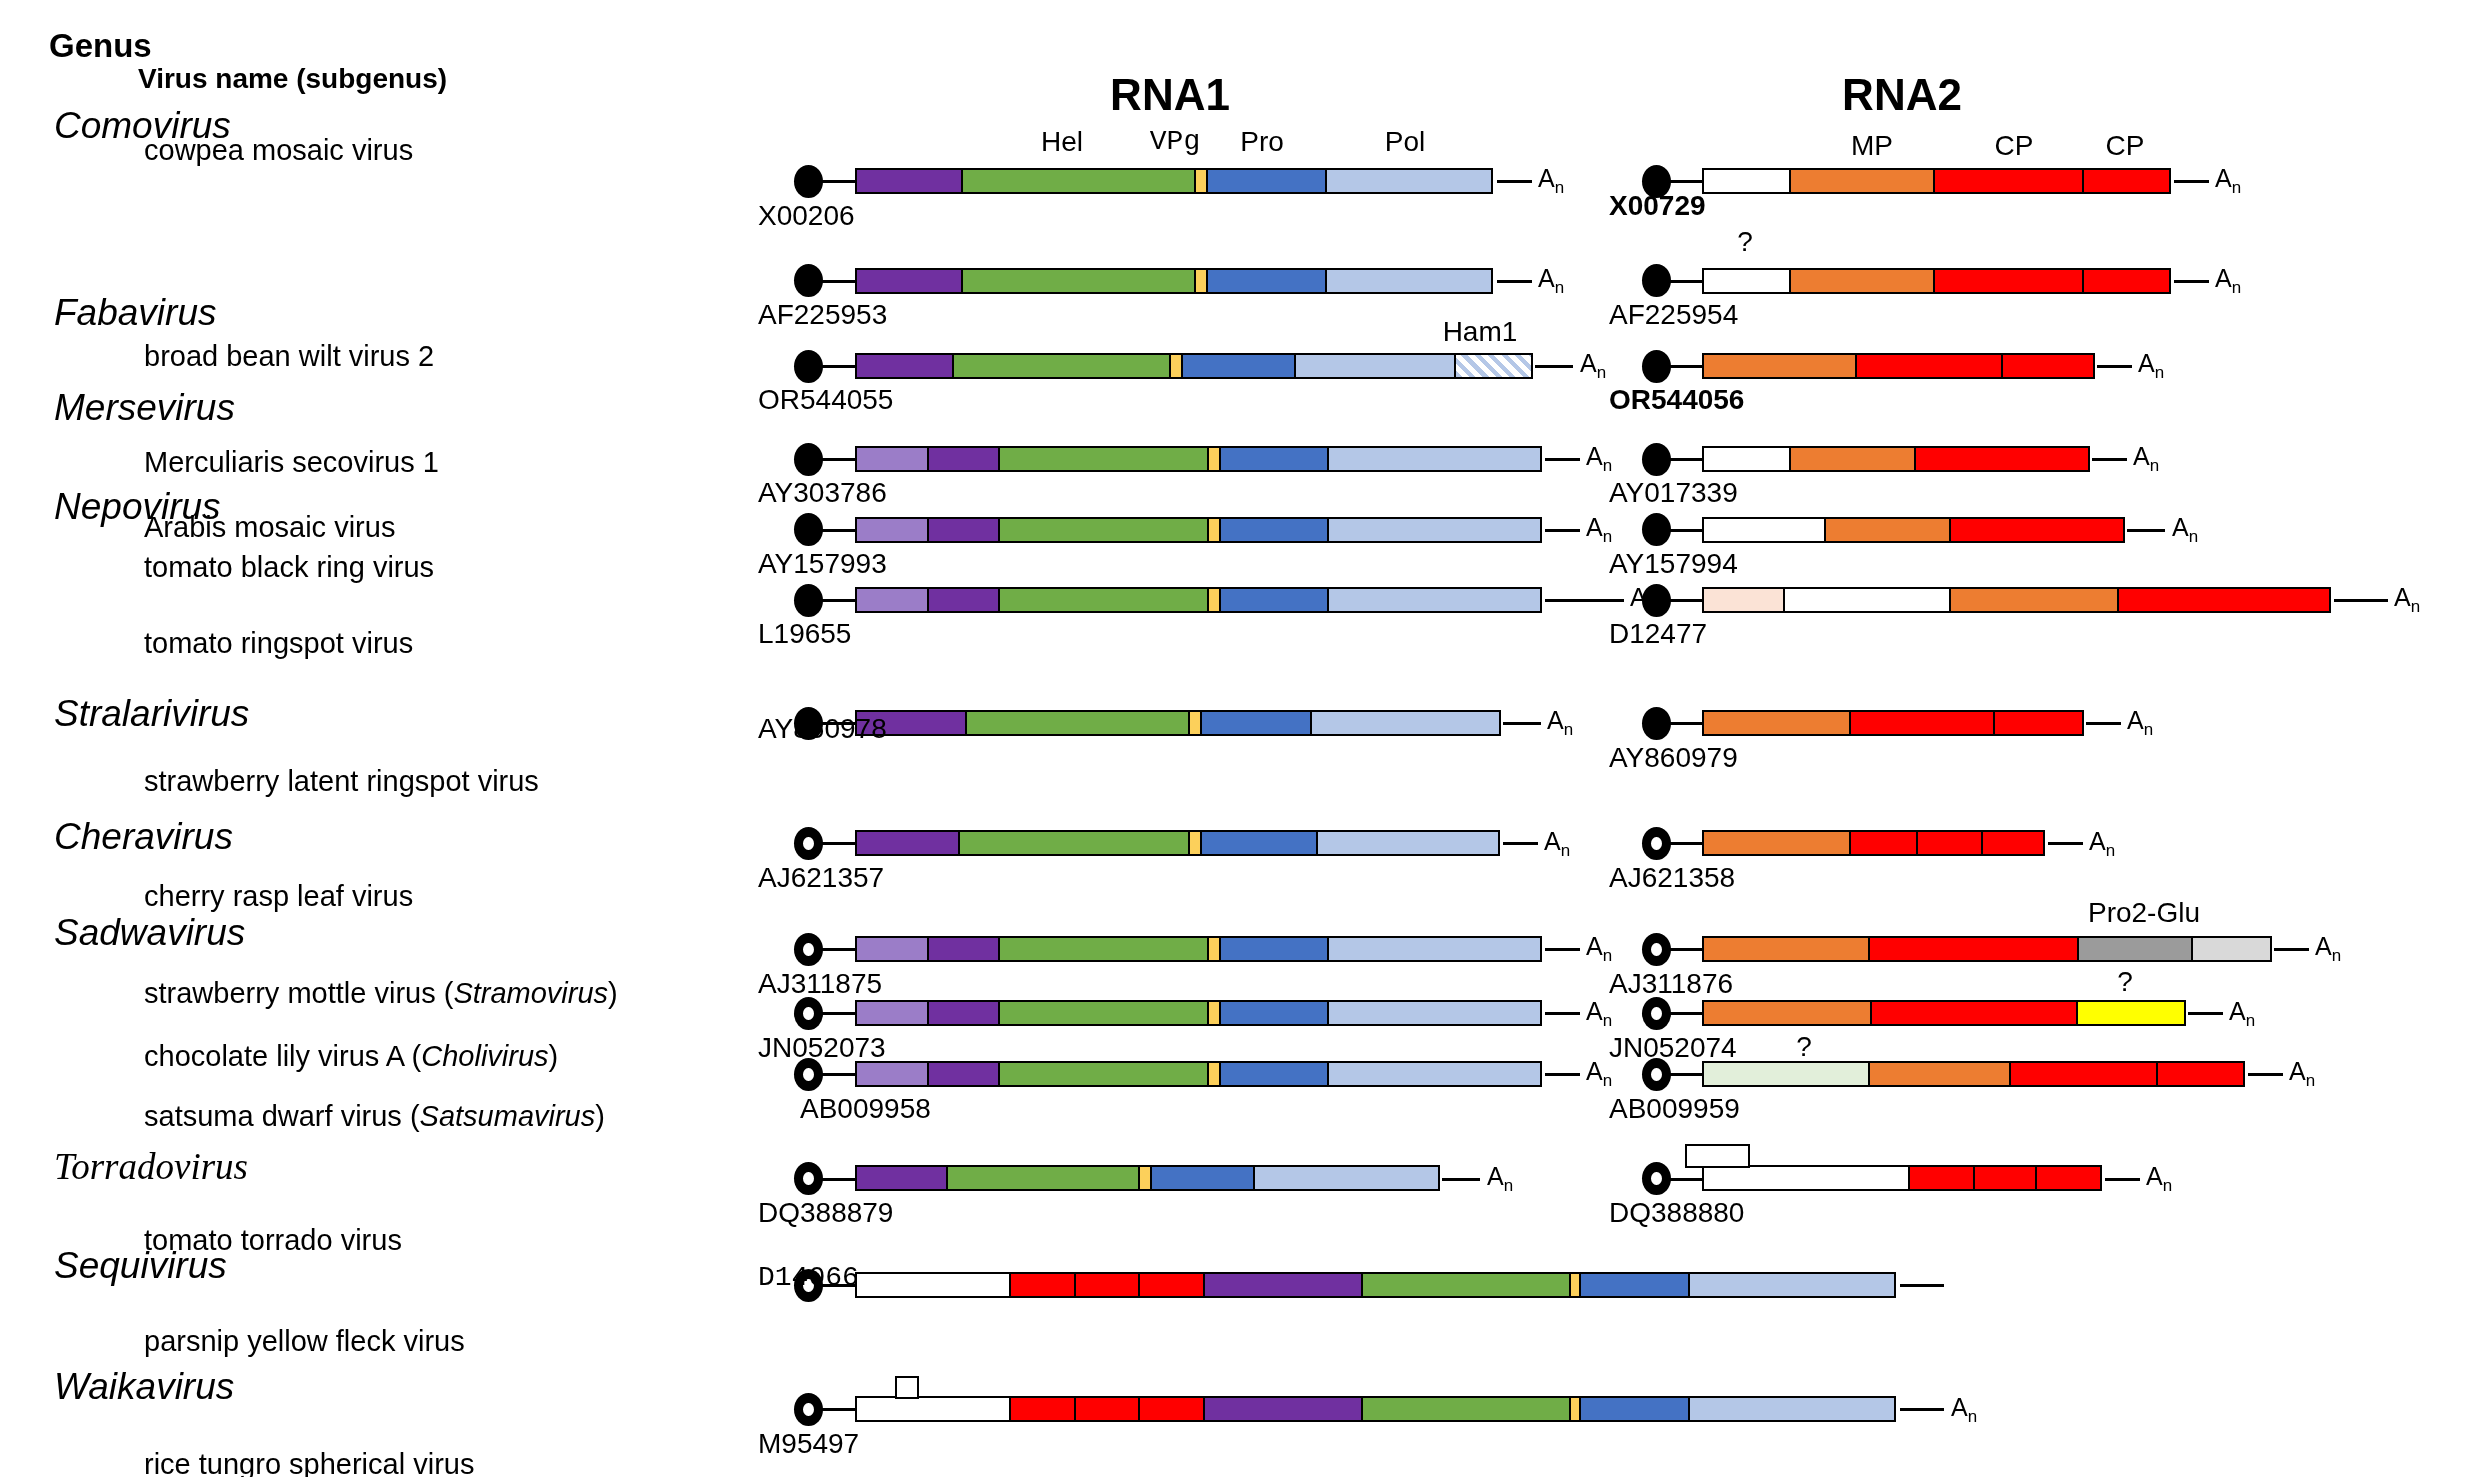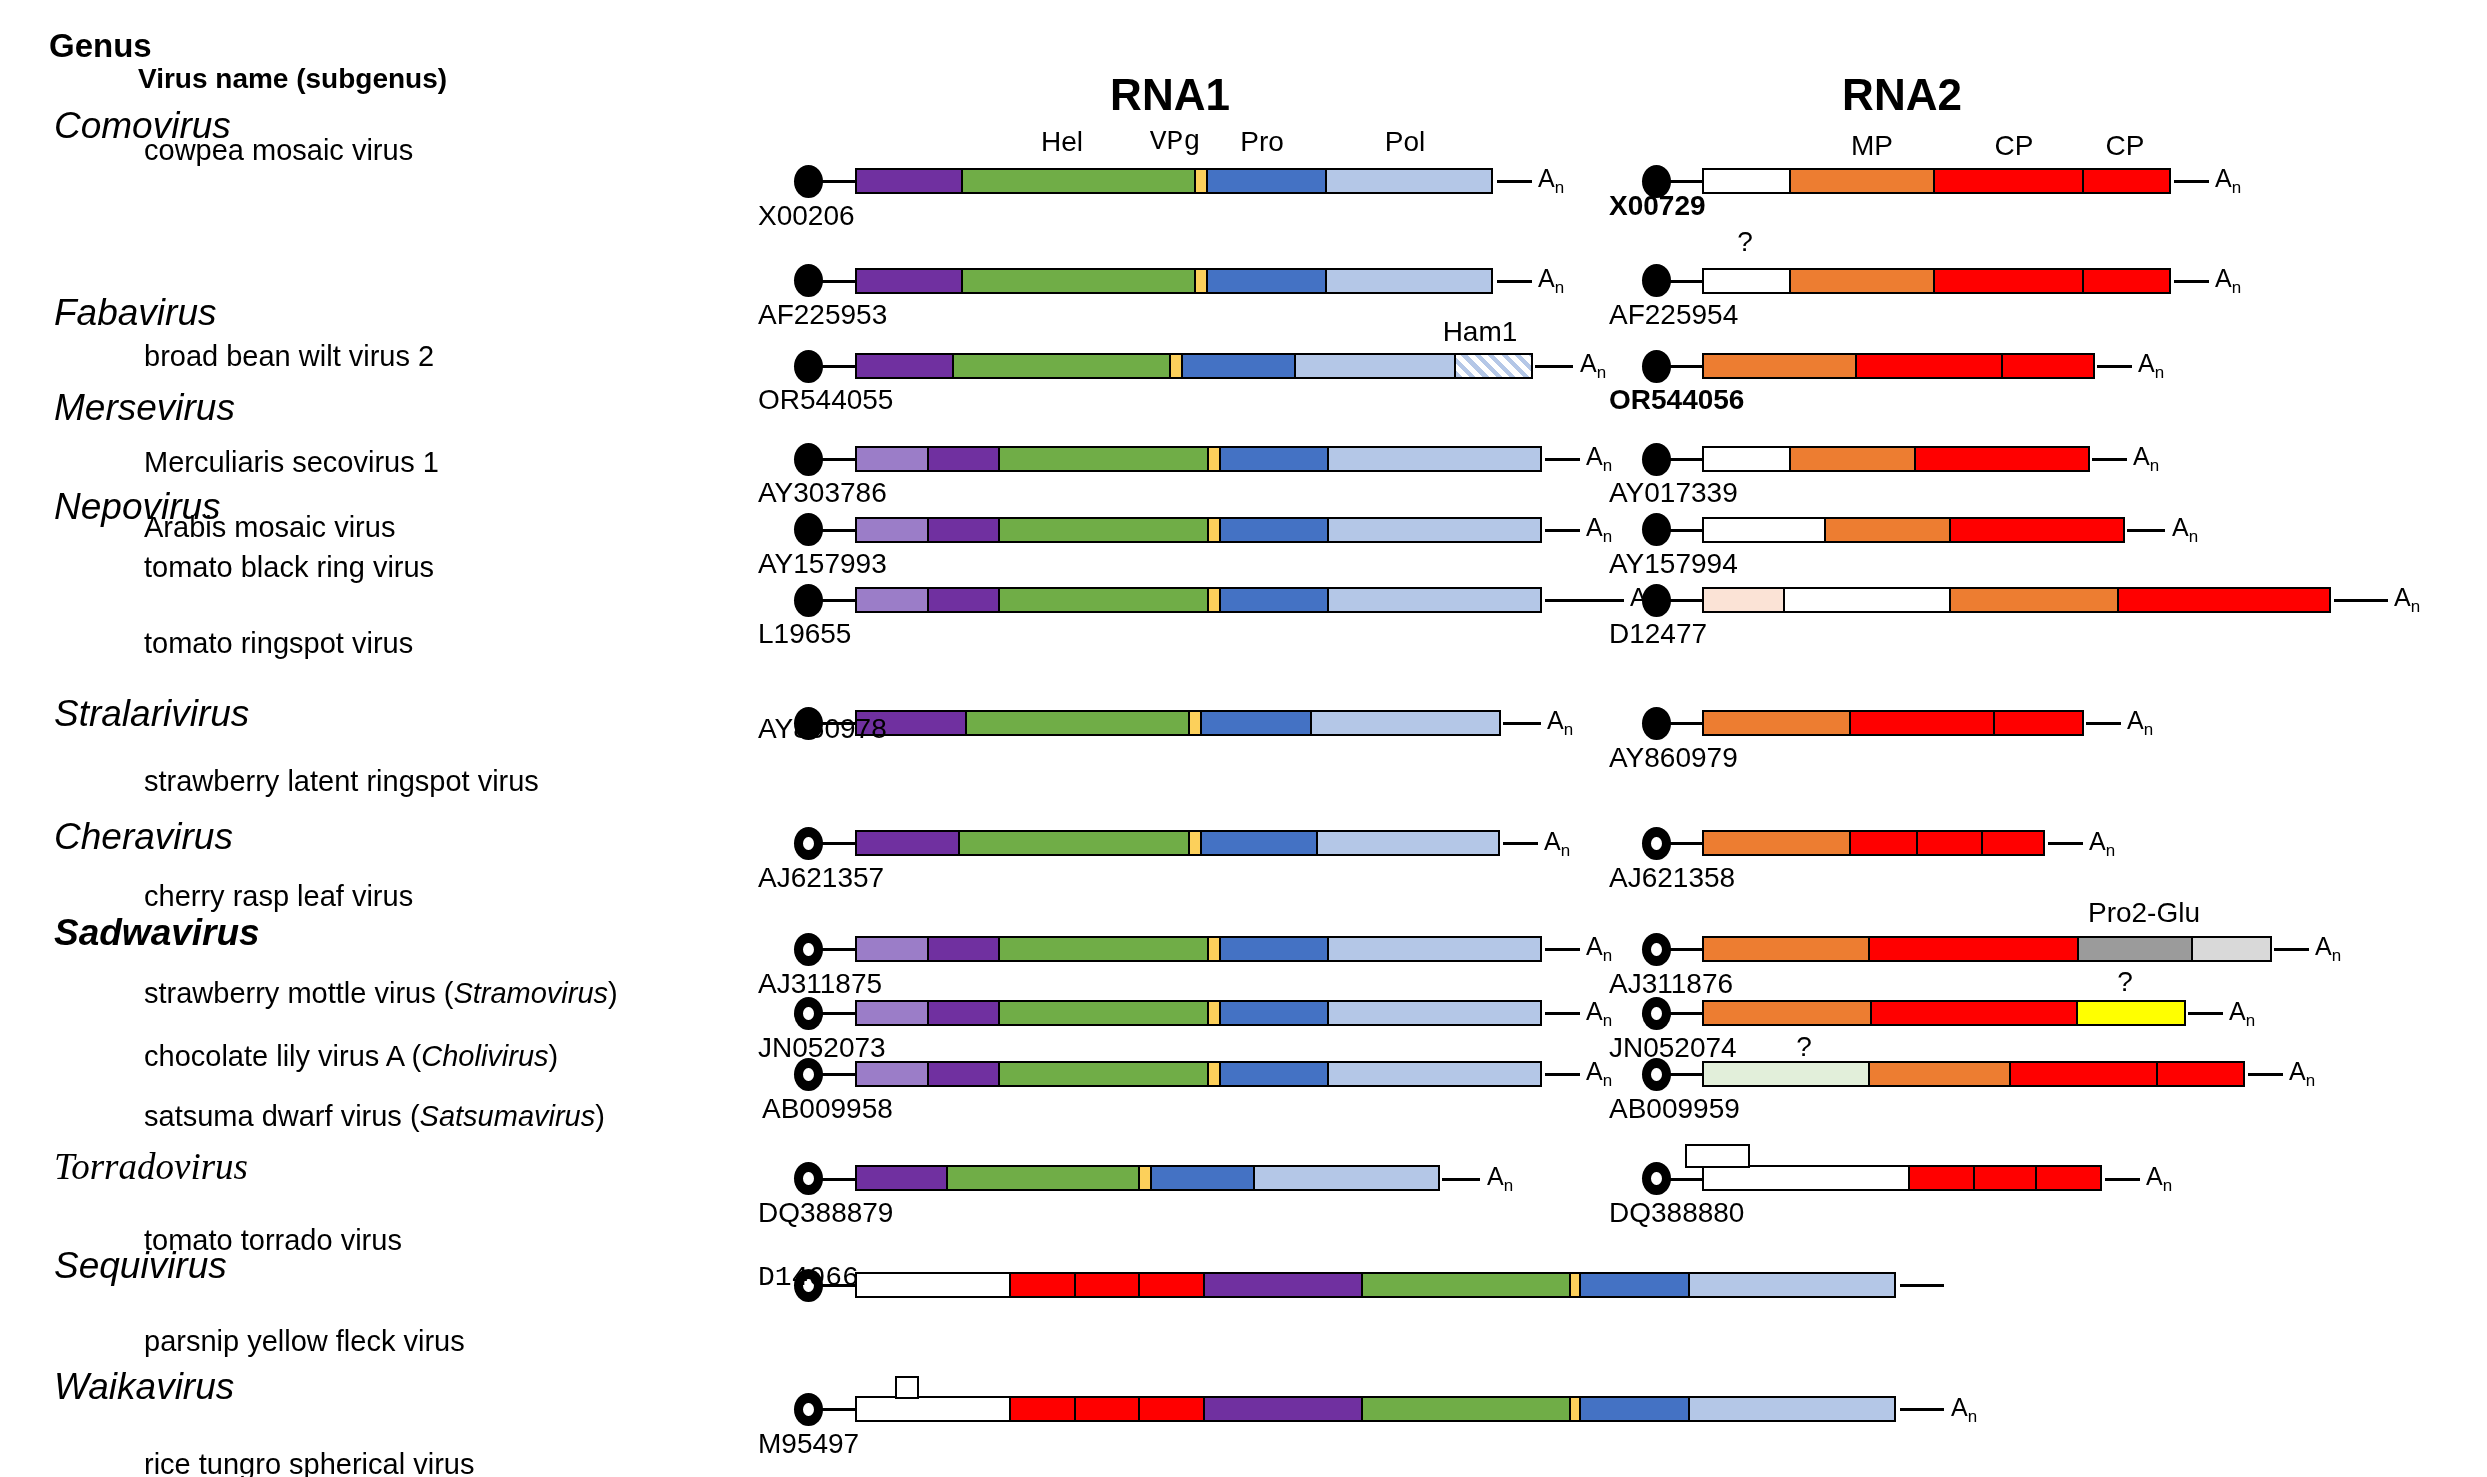--- a/index.html
+++ b/index.html
@@ -49,21 +49,21 @@
       <div class="domlabel" style="left: 2014px; top: 130px;">CP</div>
       <div class="domlabel" style="left: 2125px; top: 130px;">CP</div>
     </div>
   <div id="layer-genera">
       <div class="genus" style="left: 54px; top: 105px;">Comovirus</div>
       <div class="genus" style="left: 54px; top: 292px;">Fabavirus</div>
       <div class="genus" style="left: 54px; top: 387px;">Mersevirus</div>
       <div class="genus" style="left: 54px; top: 486px;">Nepovirus</div>
       <div class="genus" style="left: 54px; top: 693px;">Stralarivirus</div>
       <div class="genus" style="left: 54px; top: 816px;">Cheravirus</div>
-      <div class="genus" style="left: 54px; top: 912px; font-weight: bold;">Sadwavirus</div>
+      <div class="genus" style="left: 54px; top: 912px;">Sadwavirus</div>
       <div class="genus" style="left: 54px; top: 1145px; font-family: Liberation Serif, serif;">Torradovirus</div>
       <div class="genus" style="left: 54px; top: 1245px;">Sequivirus</div>
       <div class="genus" style="left: 54px; top: 1366px;">Waikavirus</div>
     </div>
   <div id="layer-names">
       <div class="vname" style="left: 144px; top: 134px;"><span>cowpea mosaic virus</span></div>
       <div class="vname" style="left: 144px; top: 340px;"><span>broad bean wilt virus 2</span></div>
       <div class="vname" style="left: 144px; top: 446px;"><span>Merculiaris secovirus 1</span></div>
       <div class="vname" style="left: 144px; top: 511px;"><span>Arabis mosaic virus</span></div>
       <div class="vname" style="left: 144px; top: 551px;"><span>tomato black ring virus</span></div>
@@ -238,21 +238,21 @@
         <div class="bar" style="left: 855px; top: 1061px;">
           <div class="seg" style="width: 70px; background: rgb(155, 125, 200);"></div>
           <div class="seg" style="width: 69px; background: rgb(112, 48, 160);"></div>
           <div class="seg" style="width: 207px; background: rgb(112, 173, 71);"></div>
           <div class="seg" style="width: 9.5px; background: rgb(252, 208, 91);"></div>
           <div class="seg" style="width: 106px; background: rgb(68, 114, 196);"></div>
           <div class="seg" style="width: 211px; background: rgb(180, 199, 231);"></div>
         </div>
         <div class="tail" style="left: 1545px; top: 1073px; width: 35px;"></div>
         <div class="an" style="left: 1586px; top: 1057px;"><span>A</span><sub>n</sub></div>
-        <div class="acc" style="left: 762px; top: 1093px;">AB009958</div>
+        <div class="acc" style="left: 800px; top: 1093px;">AB009958</div>
       </div>
       <div class="" style="position: absolute; left: 0px; top: 0px;">
         <div class="circle" style="left: 794px; top: 1162px;">
           <div class="hole"></div>
         </div>
         <div class="stem" style="left: 822px; top: 1178px; width: 33px;"></div>
         <div class="bar" style="left: 855px; top: 1165px;">
           <div class="seg" style="width: 89px; background: rgb(112, 48, 160);"></div>
           <div class="seg" style="width: 190px; background: rgb(112, 173, 71);"></div>
           <div class="seg" style="width: 9.5px; background: rgb(252, 208, 91);"></div>

